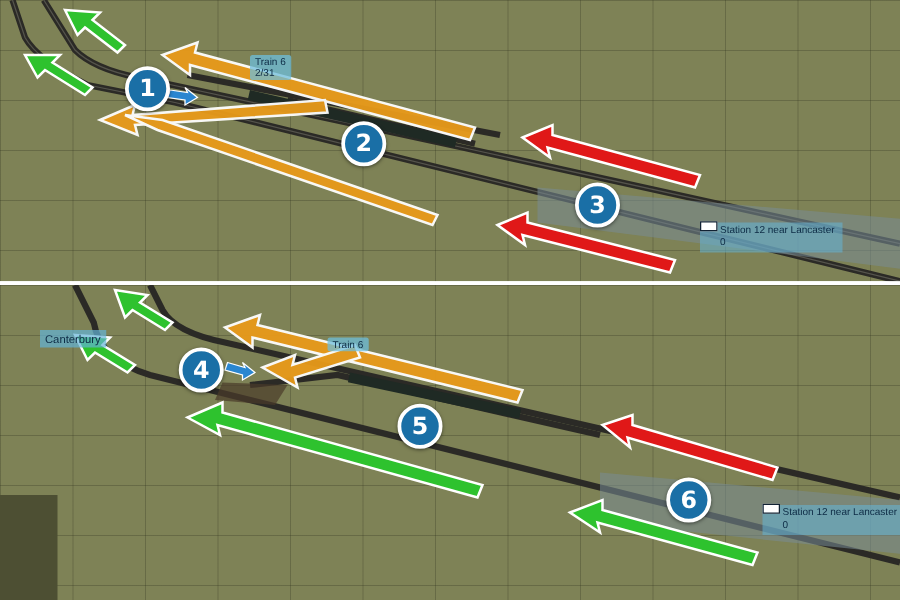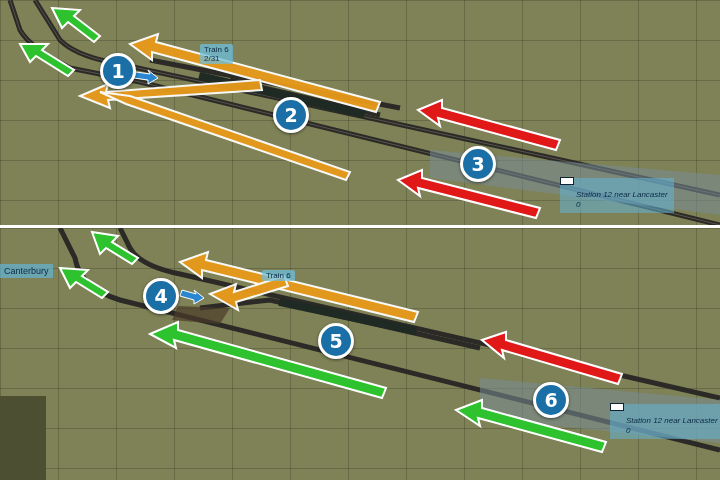--- a/index.html
+++ b/index.html
@@ -9,24 +9,24 @@
     background-image:
       linear-gradient(rgba(60,62,40,.35) 1px, transparent 1px),
       linear-gradient(90deg, rgba(60,62,40,.35) 1px, transparent 1px);
     background-size:58px 40px;}
   .panel.top{top:0;height:225px;}
   .panel.bottom{top:228px;height:252px;}
   .sep{position:absolute;left:0;top:225px;width:720px;height:3px;background:#ffffff;}
   svg.scene{position:absolute;left:0;top:0;}
   .tag{position:absolute;background:rgba(110,190,220,.75);color:#0c2a44;font-size:8px;line-height:9px;padding:1px 4px;border-radius:2px;white-space:nowrap;}
   .tag .sub{display:block;}
-  .station{position:absolute;height:22px;background:rgba(100,180,215,.55);color:#0c2a44;font-size:8px;line-height:10px;padding:12px 6px 1px 16px;white-space:nowrap;font-style:italic;}
+  .station{position:absolute;height:22px;background:rgba(100,180,215,.55);color:#0c2a44;font-size:8px;line-height:10px;padding:1px 6px 1px 16px;white-space:nowrap;}
   .station .icon{position:absolute;left:0;top:-1px;width:12px;height:6px;background:#fff;border:1px solid #123;font-size:3px;}
   .badge{position:absolute;width:30px;height:30px;border-radius:50%;background:#1a6fa6;border:3px solid #fff;color:#fff;font-weight:bold;font-size:19px;line-height:30px;text-align:center;box-shadow:0 1px 3px rgba(0,0,0,.5);font-family:"DejaVu Sans",sans-serif;}
-  .cityname{position:absolute;background:rgba(100,180,215,.7);color:#0c2a44;font-size:9px;padding:2px 4px;}
+  .cityname{position:absolute;background:rgba(100,180,215,.7);color:#0c2a44;font-size:9px;padding:2px 4px;margin-left:32px;}
   .building{position:absolute;}
 </style>
 </head>
 <body>
 
 <div class="panel top">
   <svg class="scene" width="720" height="225">
 
     <g stroke="#2b2a26" stroke-width="5" fill="none">
       <path d="M35,0 L60,40 Q75,55 110,62 L370,118 L720,195"></path>

